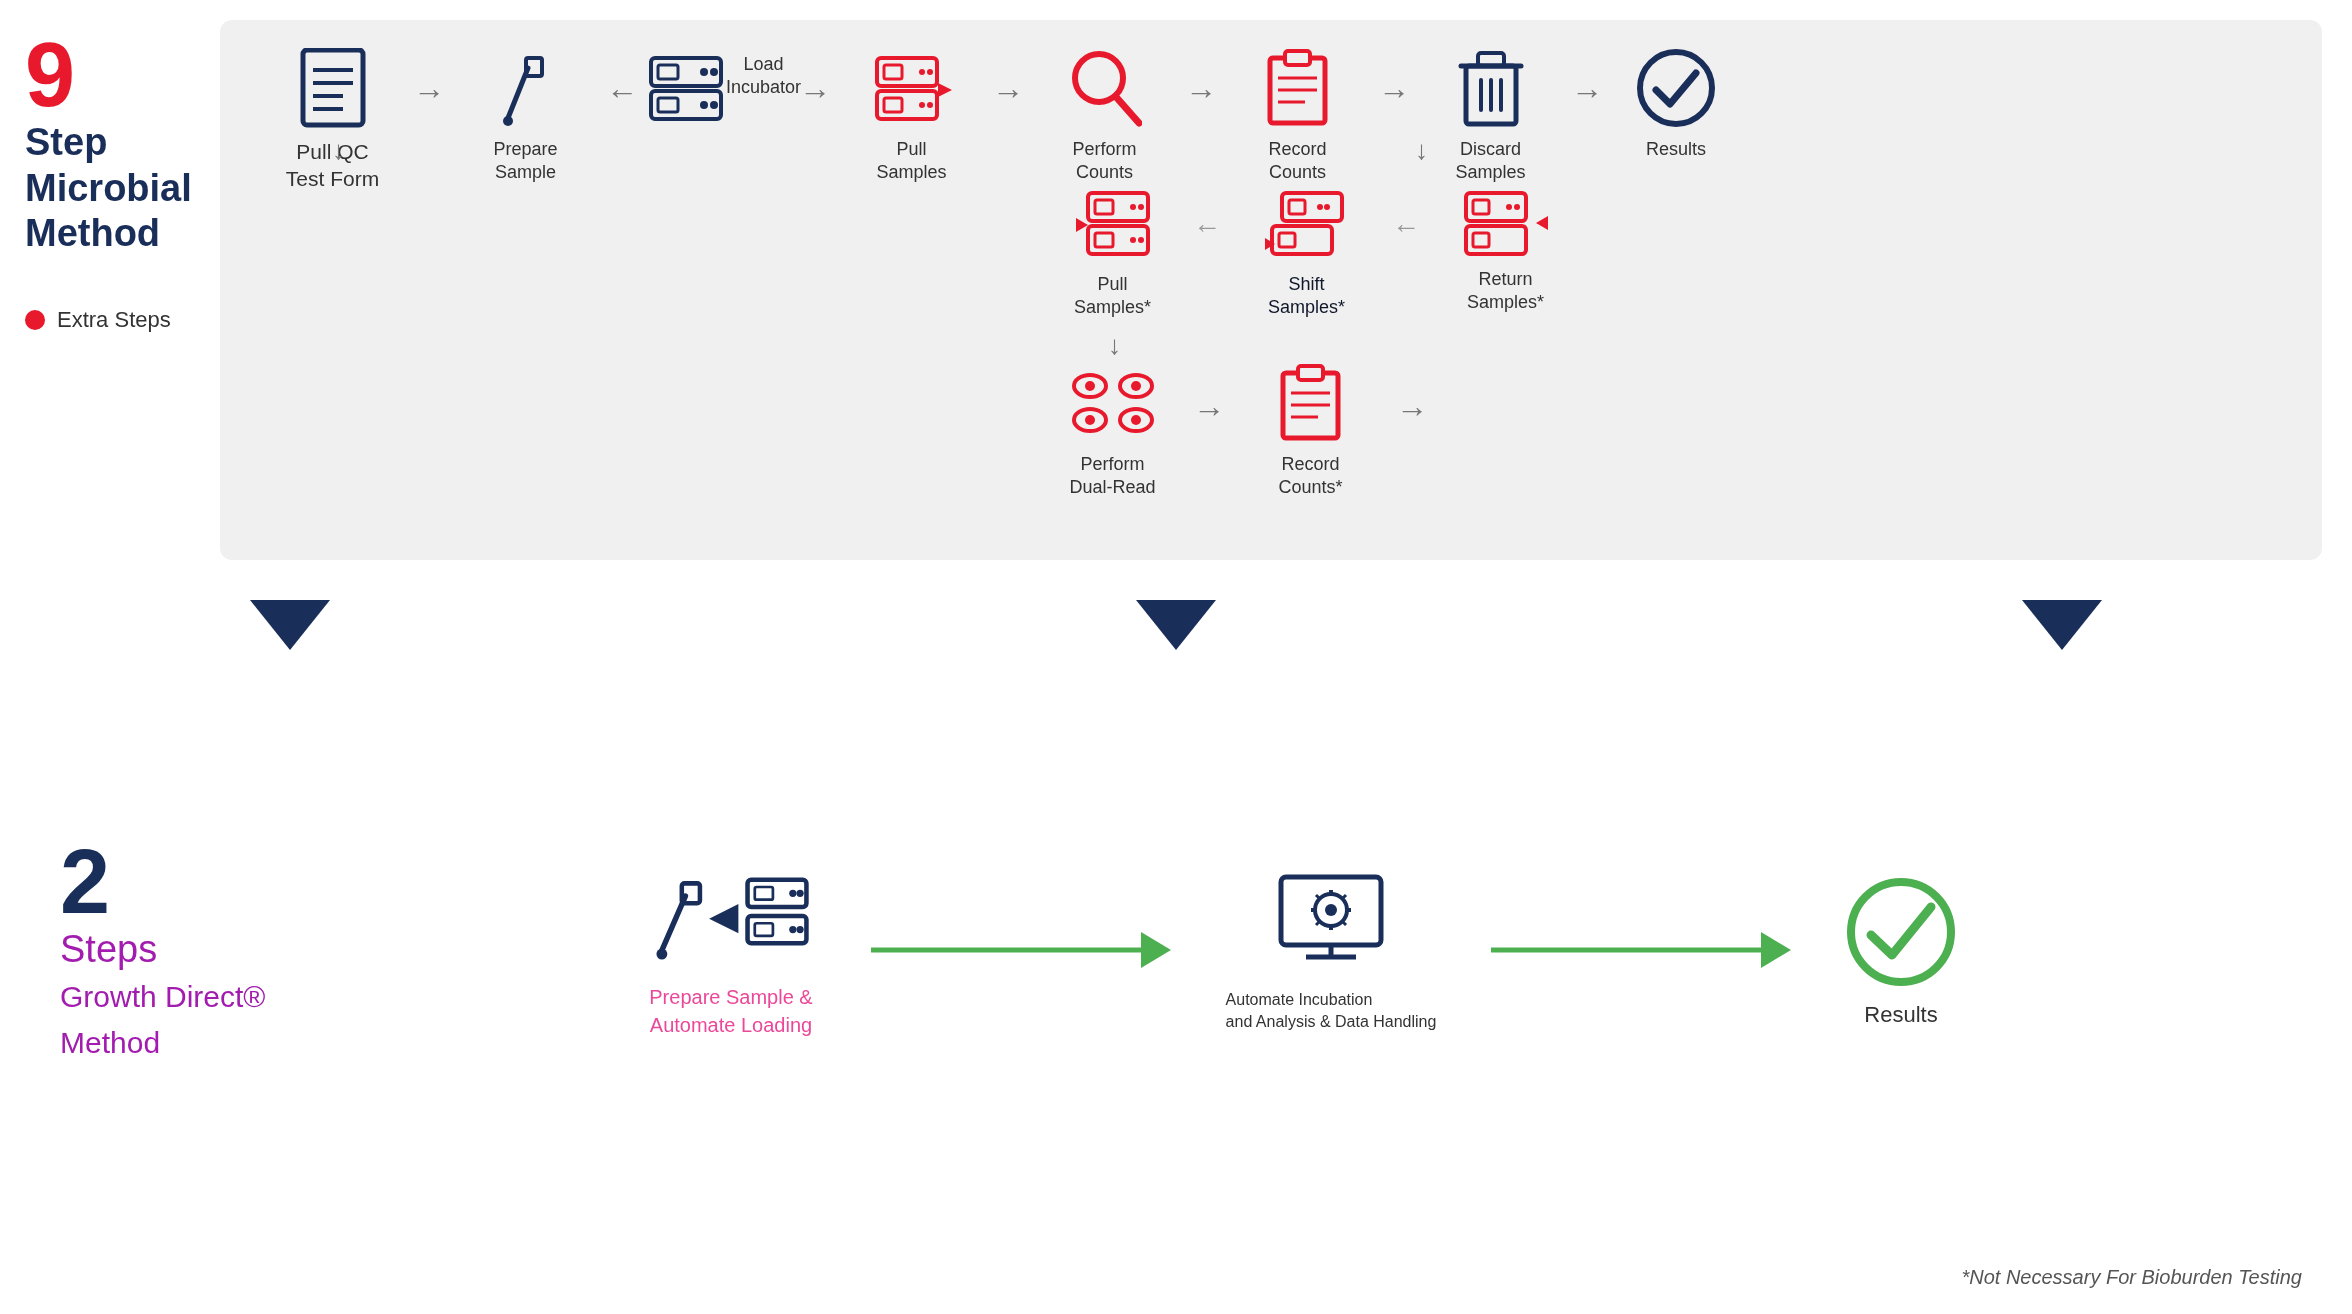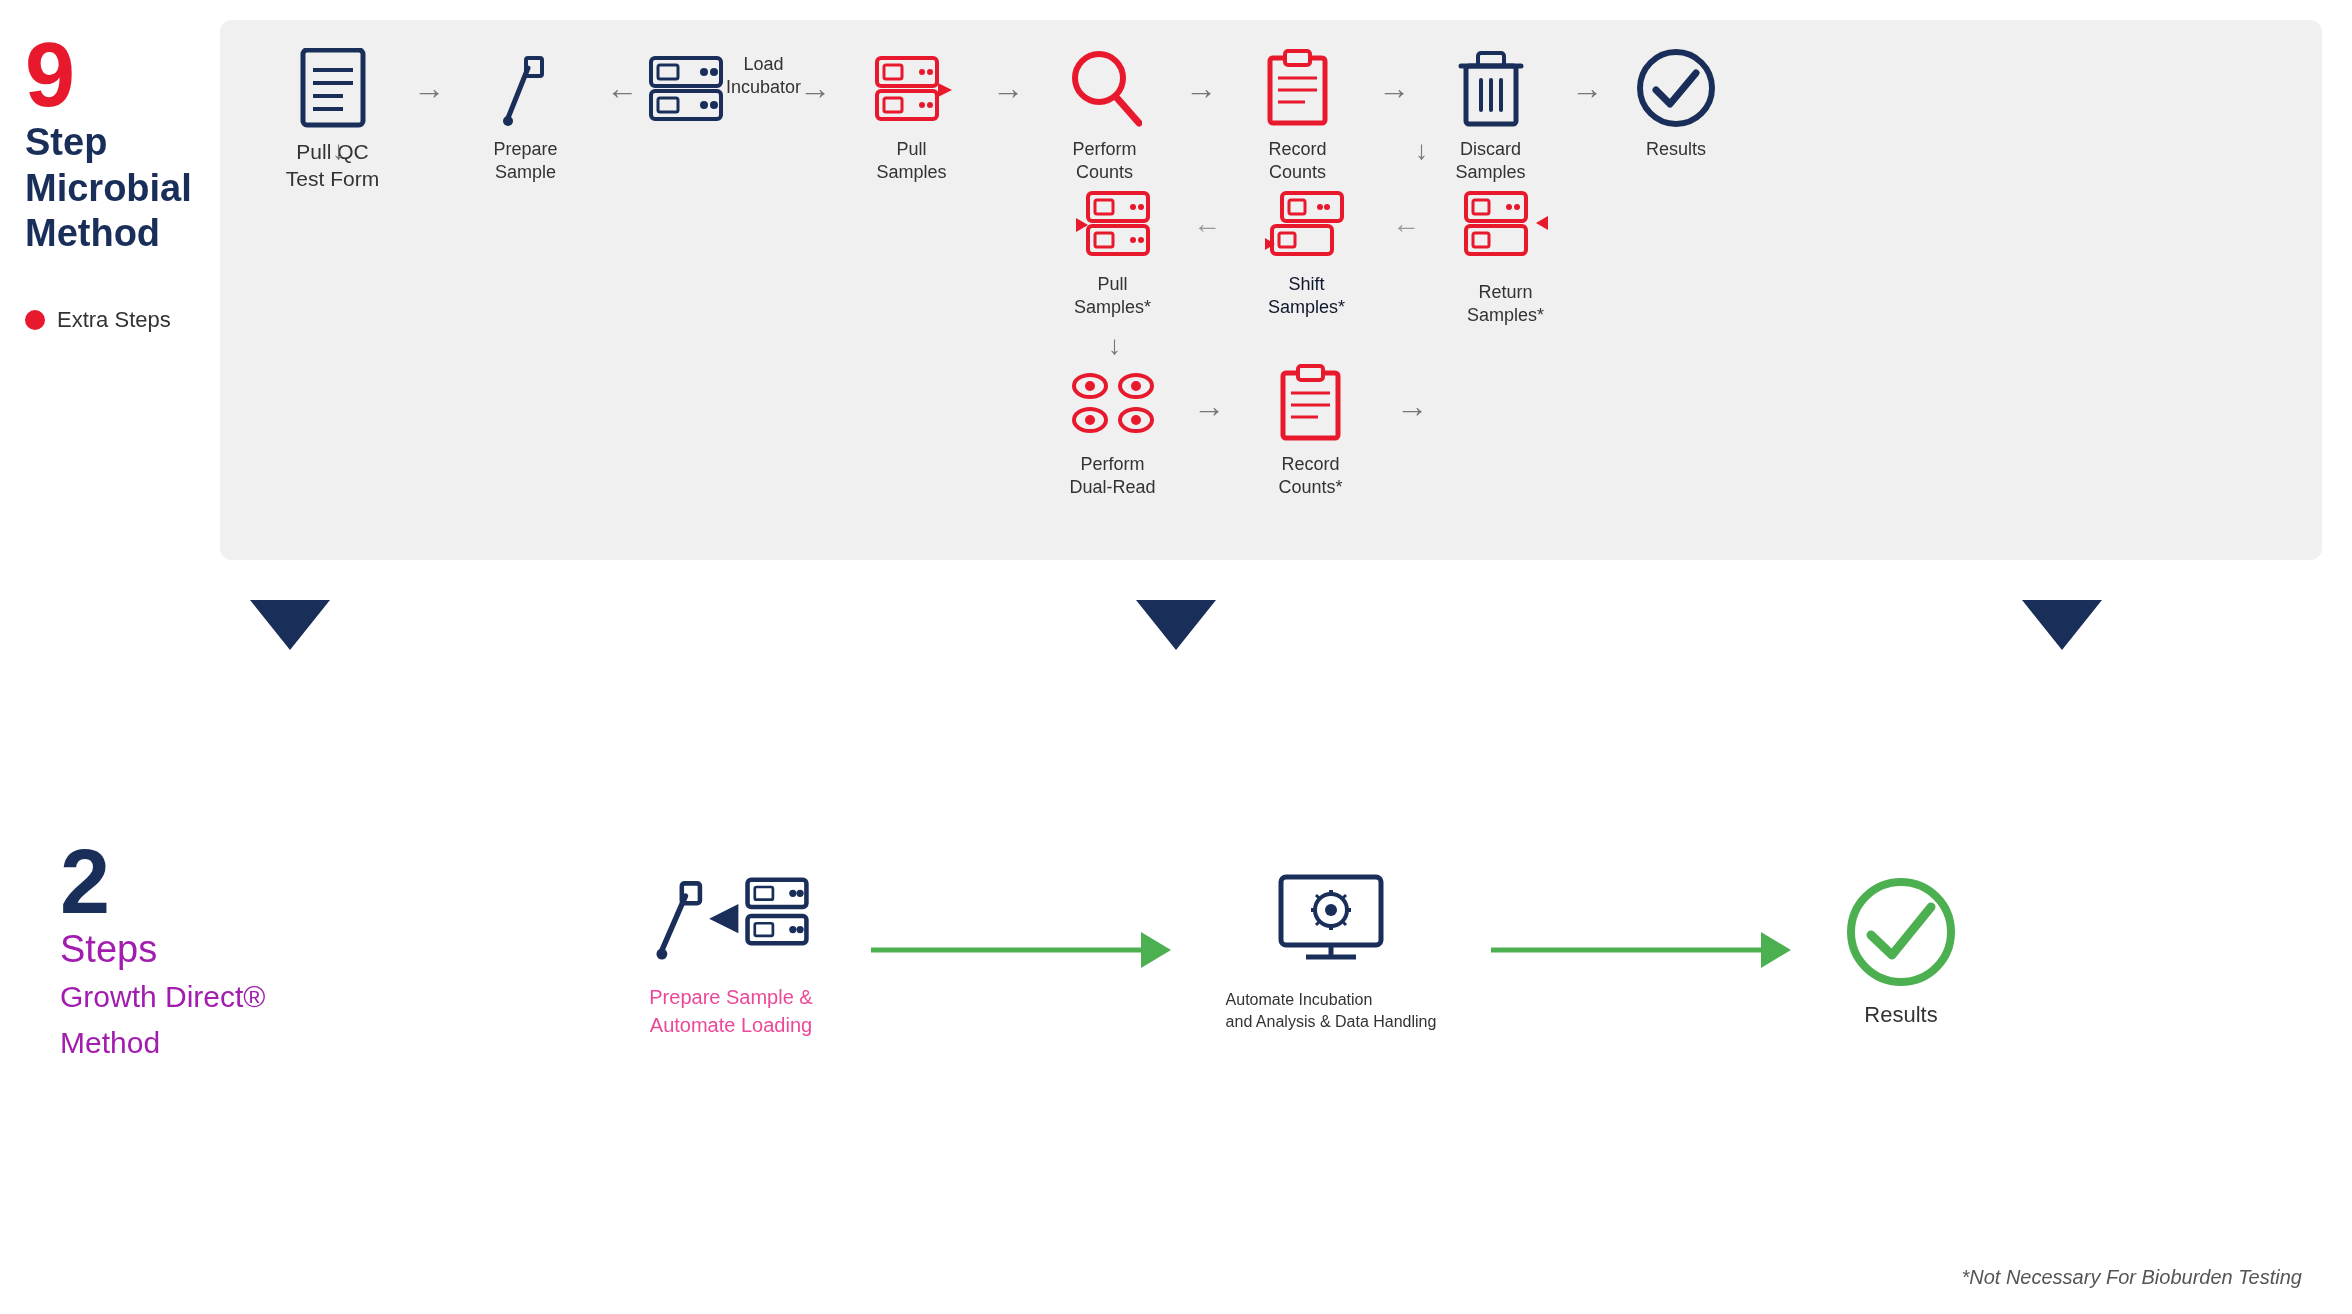--- a/index.html
+++ b/index.html
@@ -217,21 +217,21 @@
               <rect x="5" y="5" width="60" height="28" rx="4" stroke="#e8192c" stroke-width="4" fill="none"></rect>
               <rect x="5" y="38" width="60" height="28" rx="4" stroke="#e8192c" stroke-width="4" fill="none"></rect>
               <rect x="12" y="12" width="16" height="14" rx="2" stroke="#e8192c" stroke-width="3" fill="none"></rect>
               <rect x="12" y="45" width="16" height="14" rx="2" stroke="#e8192c" stroke-width="3" fill="none"></rect>
               <circle cx="48" cy="19" r="3" fill="#e8192c"></circle>
               <circle cx="56" cy="19" r="3" fill="#e8192c"></circle>
 
               <polygon points="87,28 75,35 87,42" fill="#e8192c"></polygon>
             </svg>
           </div>
-          <div style="font-size:18px; color:#333; text-align:center; margin-top:16px; line-height:1.3;">Return<br>Samples*</div>
+          <div style="font-size:18px; color:#333; text-align:center; margin-top:3px; line-height:1.3;">Return<br>Samples*</div>
         </div>
       </div>
 
       <div style="position:absolute; left:888px; top:310px;">
         <div style="font-size:26px; color:#777;">↓</div>
       </div>
 
       <div style="position:absolute; left:820px; top:340px; display:flex; align-items:flex-start; gap:0;">
 
         <div style="display:flex; flex-direction:column; align-items:center; width:145px;">

